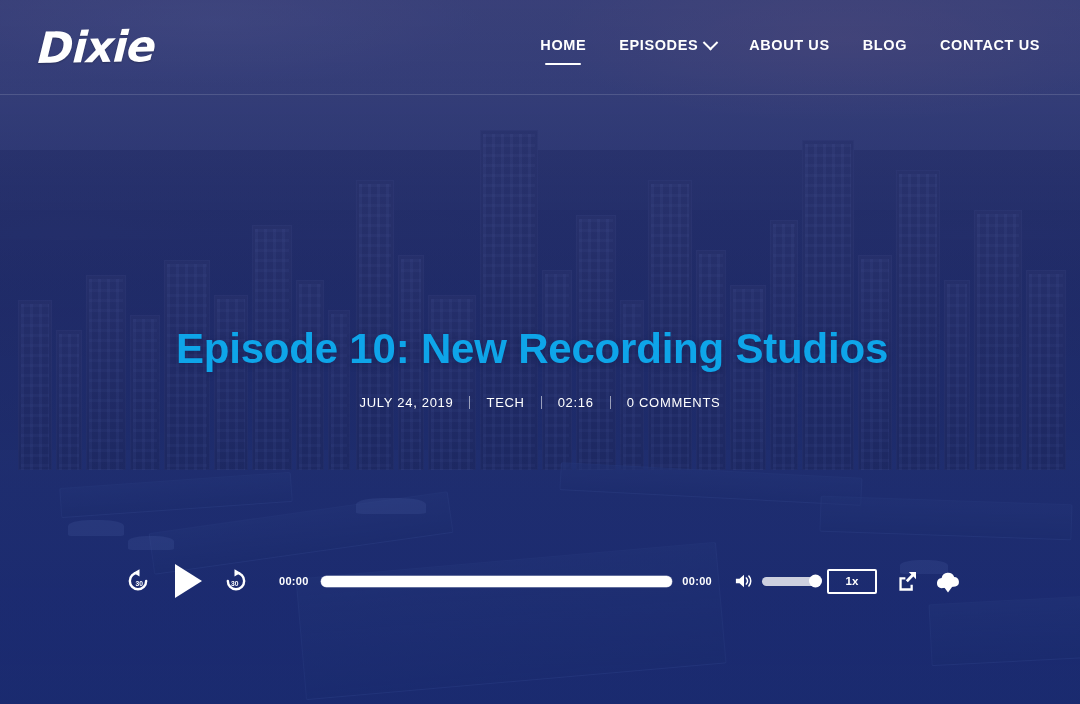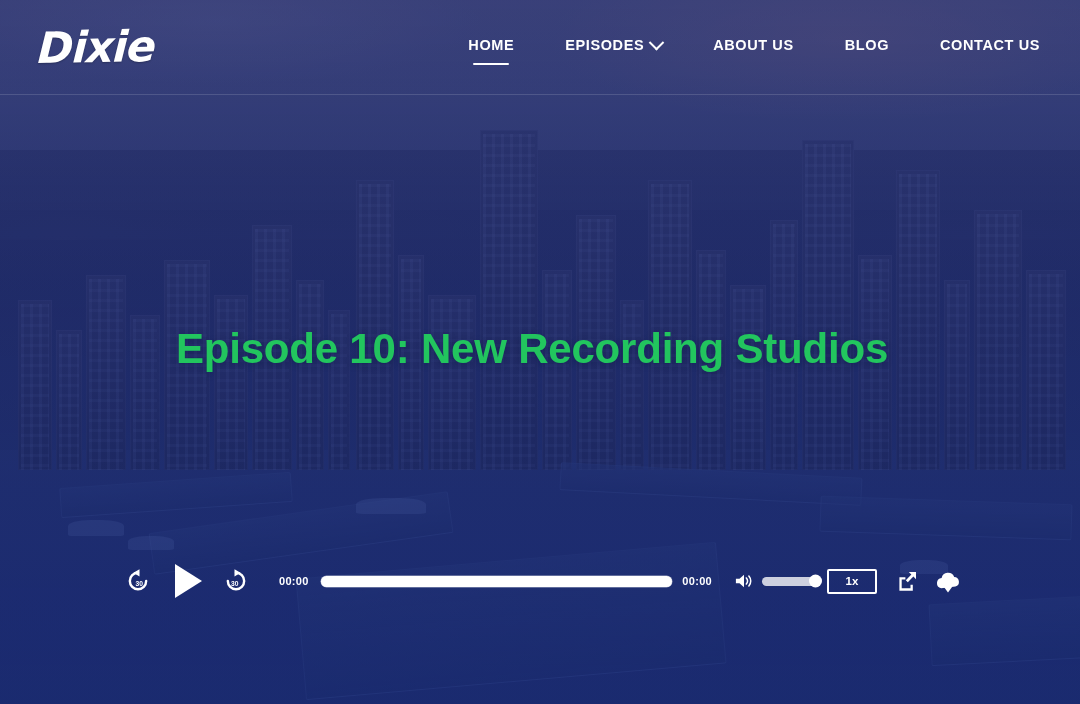--- a/index.html
+++ b/index.html
@@ -121,21 +121,21 @@
     font-style: italic;
     letter-spacing: -1px;
     line-height: 1;
     transform: skewX(-4deg) rotate(-1deg);
     text-shadow: 0 1px 2px rgba(0,0,0,0.25);
     user-select: none;
   }
   .nav {
     display: flex;
     align-items: center;
-    gap: 51px;
+    gap: 33px;
   }
   .nav-item {
     position: relative;
     color: #ffffff;
     font-size: 14.5px;
     font-weight: 700;
     letter-spacing: 0.6px;
     text-transform: uppercase;
     display: flex;
     align-items: center;
@@ -170,21 +170,21 @@
     top: 95px;
     bottom: 0;
     z-index: 5;
     text-align: center;
   }
   .hero-title {
     margin: 0;
     position: absolute;
     left: 0; right: 16px;
     top: 230px;
-    color: #22c55e;
+    color: #0ea5e9;
     font-size: 42px;
     font-weight: 700;
     letter-spacing: -0.2px;
     text-shadow: 0 2px 6px rgba(10,20,60,0.35);
   }
   .hero-meta {
     position: absolute;
     left: 0; right: 0;
     top: 300px;
     display: flex;
@@ -412,20 +412,29 @@
         <span>CONTACT US</span>
       </div>
 
     </div>
   </div>
 
   <div class="hero">
 
     <h1 class="hero-title">Episode 10: New Recording Studios</h1>
 
+    <div class="hero-meta">
+      <span class="m">JULY 24, 2019</span>
+      <span class="sep"></span>
+      <span class="m">TECH</span>
+      <span class="sep"></span>
+      <span class="m">02:16</span>
+      <span class="sep"></span>
+      <span class="m">0 COMMENTS</span>
+    </div>
 
 
     <div class="player">
 
       <div class="ctrl">
         <svg class="icon-rewind" viewBox="0 0 28 28">
           <path d="M14 5.2 A8.8 8.8 0 1 0 22.8 14" fill="none" stroke="#ffffff" stroke-width="2.6" stroke-linecap="round"></path>
           <polygon points="15.6,1.3 15.6,9.1 9.1,5.2" fill="#ffffff"></polygon>
           <text x="15.4" y="19.4" font-family="'Liberation Sans',sans-serif" font-size="7.2" font-weight="700" fill="#ffffff" text-anchor="middle">30</text>
         </svg>

